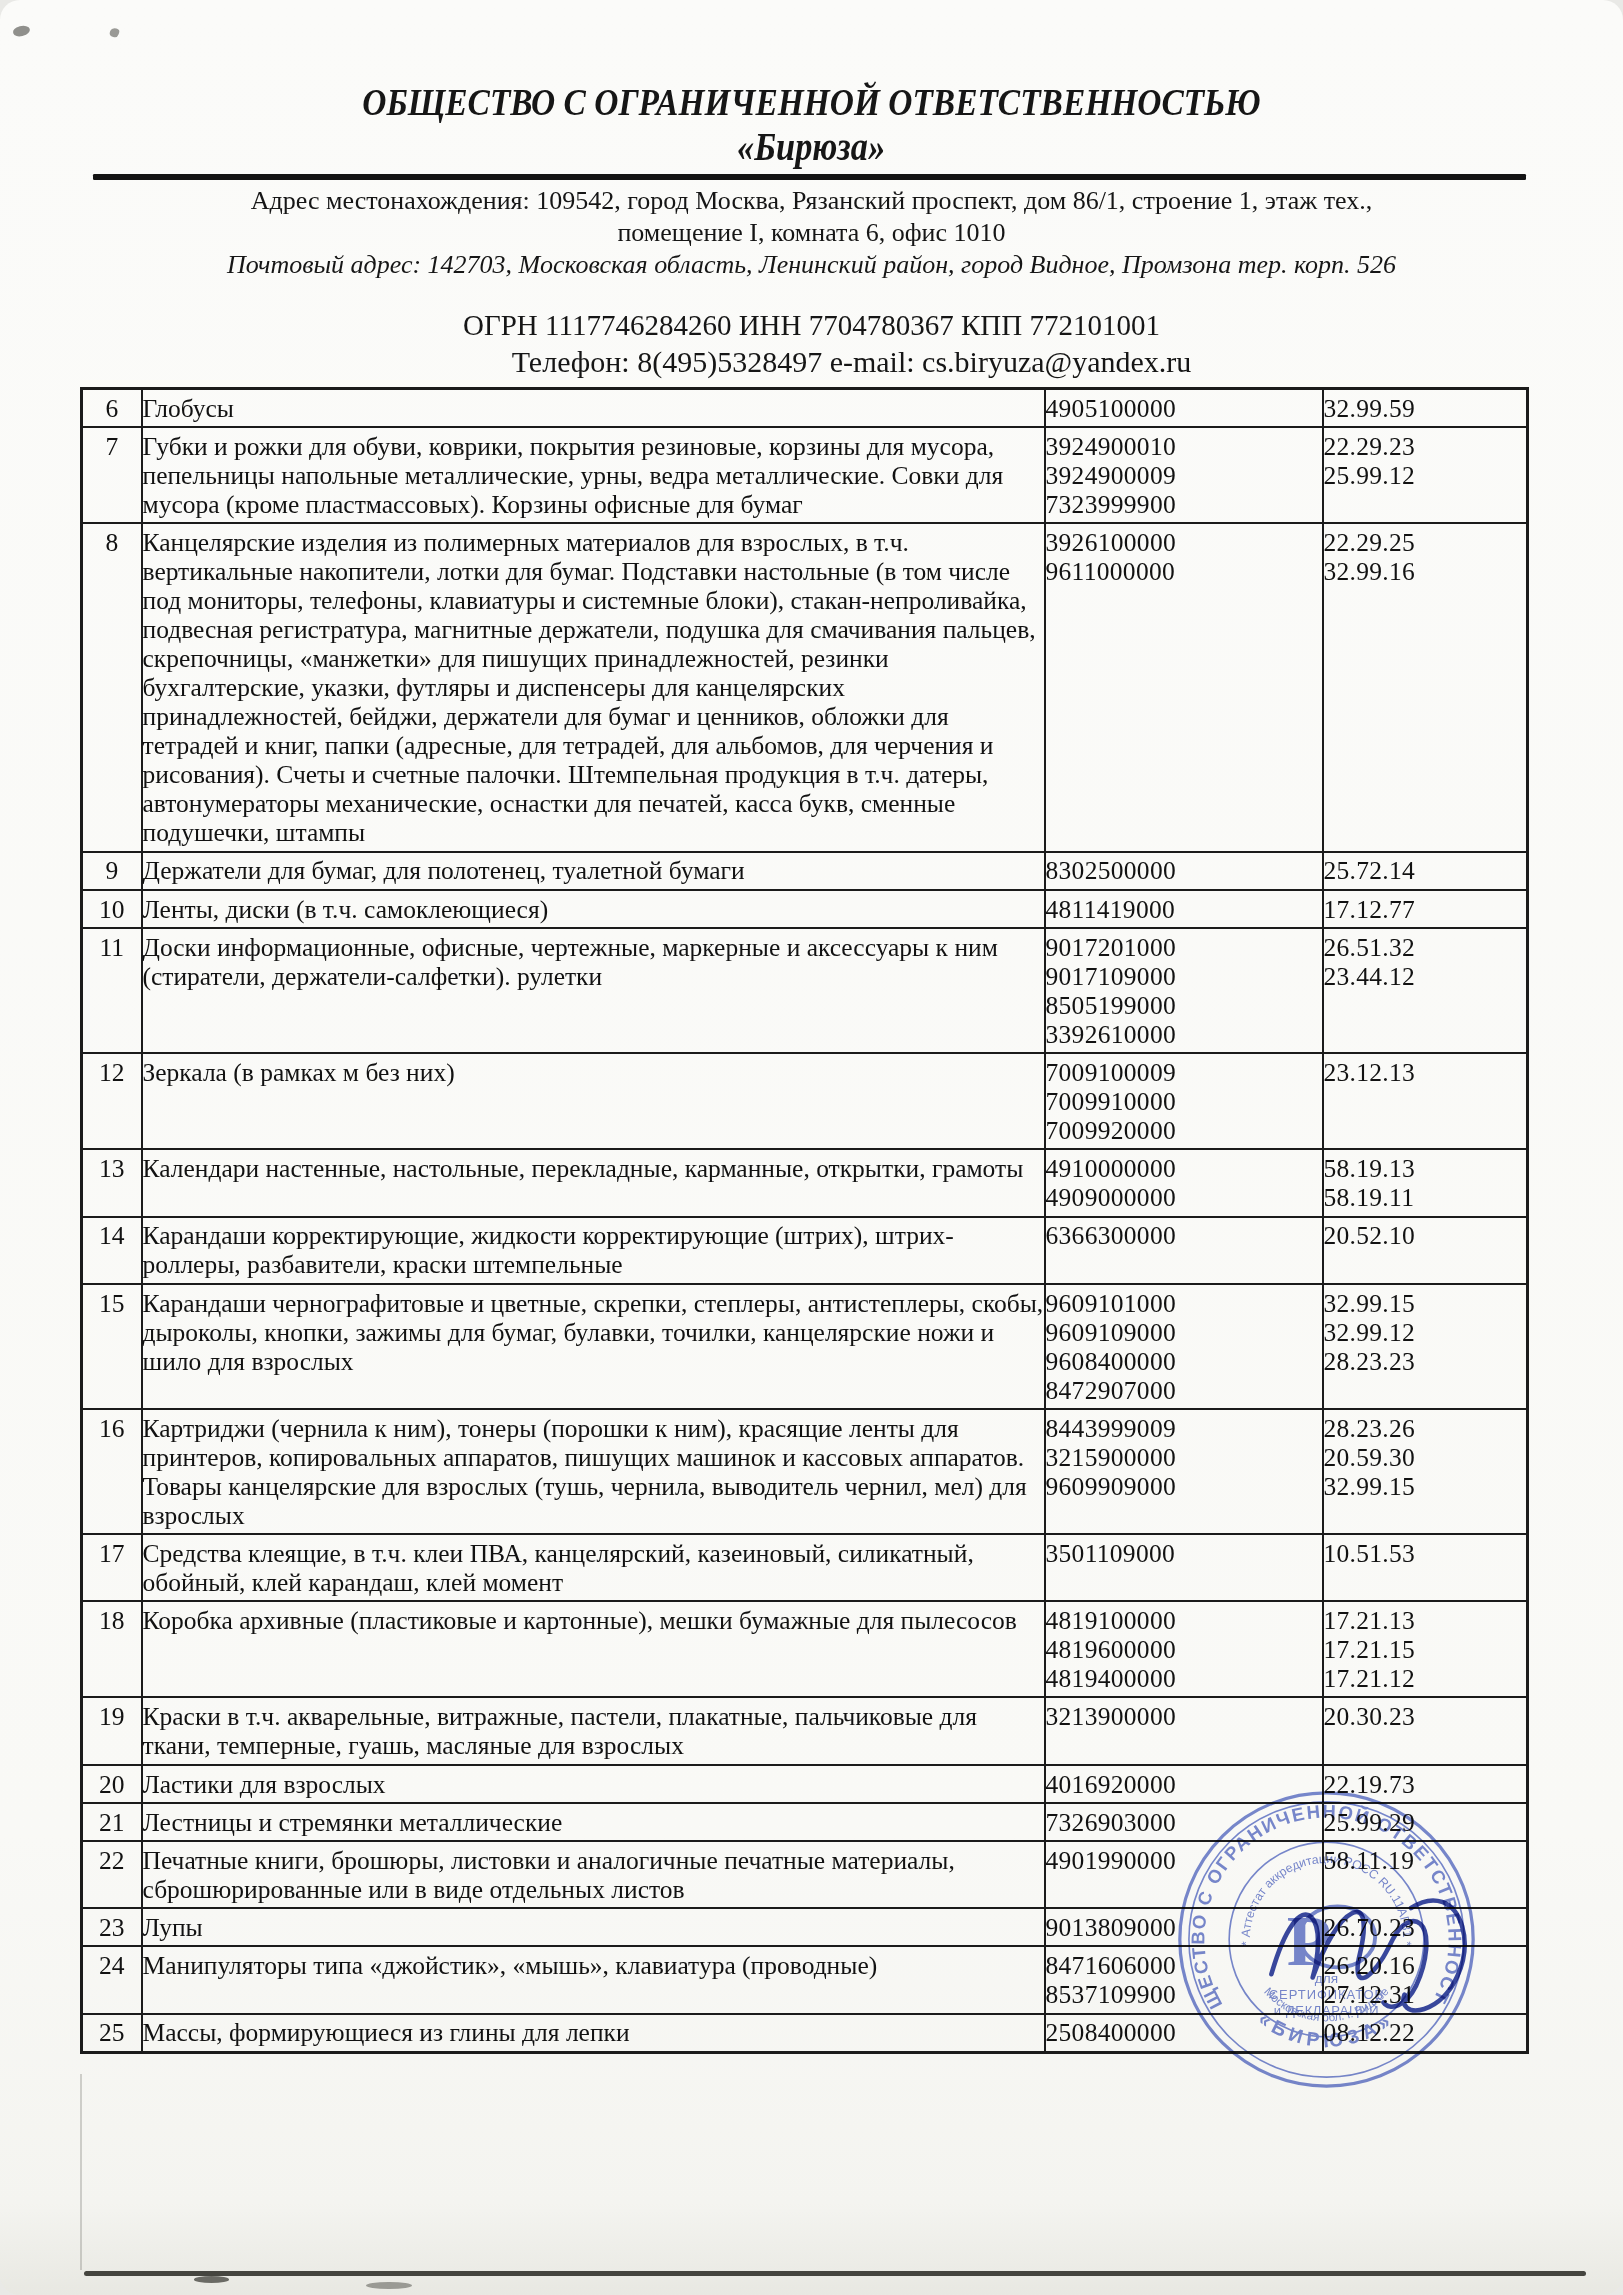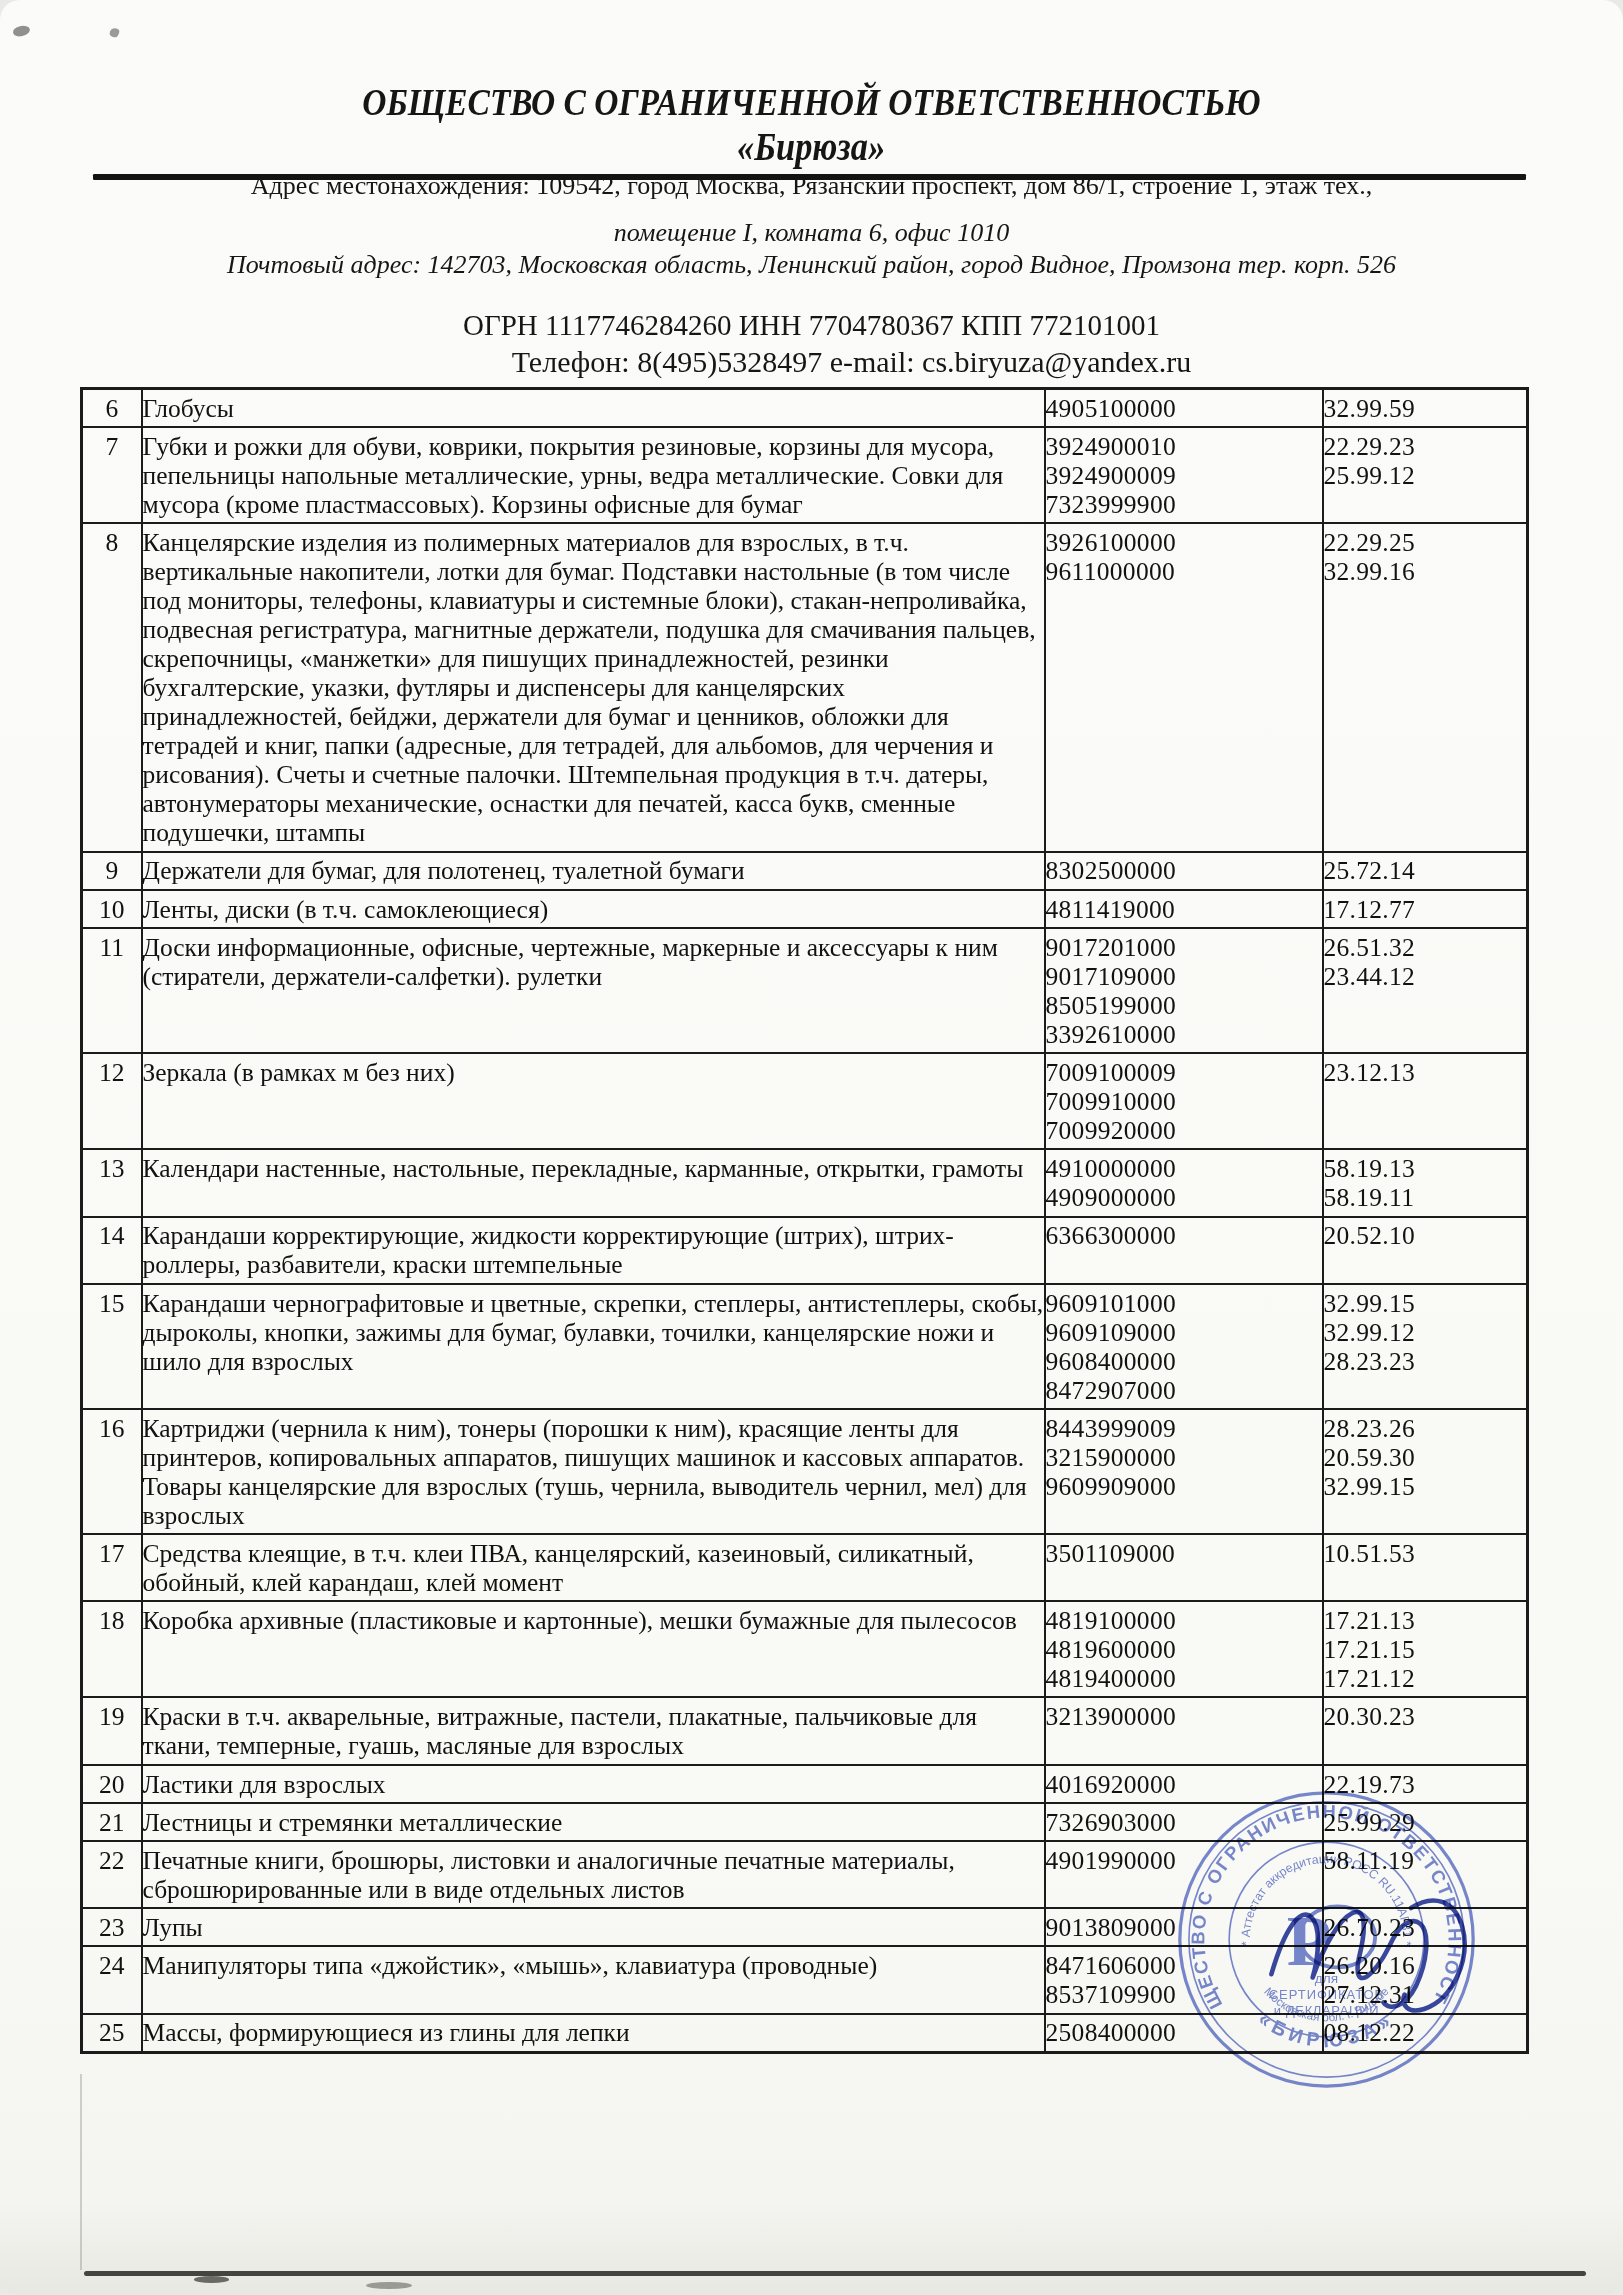--- a/index.html
+++ b/index.html
@@ -13,22 +13,22 @@
     background:linear-gradient(180deg,#fbfbf9 0%,#f9f9f6 80%,#f4f4f0 96%,#e8e8e2 100%);
     color:#161616;
     border-radius:20px;
   }
   .hline{position:absolute;width:100%;text-align:center;white-space:nowrap;}
   .title1{top:80px;font-size:38px;font-weight:bold;font-style:italic;}
   .title2{top:124px;font-size:39px;font-weight:bold;font-style:italic;}
   .title1 span,.title2 span{display:inline-block;transform:scaleX(.88);}
   .rule{position:absolute;left:93px;top:174px;width:1433px;height:5.9px;background:#141414;border-radius:1.3px;}
   .addr{font-size:26px;}
-  .addr1{top:171px;}
-  .addr2{top:218px;font-style:italic;}
+  .addr1{top:186px;}
+  .addr2{top:218px;}
   .addr3{top:250px;font-style:italic;}
   .ogrn{top:309px;font-size:29px;}
   .phone{top:345px;font-size:30px;margin-left:40px;}
 
   table.goods{
     position:absolute;left:80px;top:387px;width:1447px;
     border-collapse:collapse;table-layout:fixed;
     font-size:25.5px;line-height:29px;color:#121212;
     border:3.3px solid #1b1b1b;
   }

